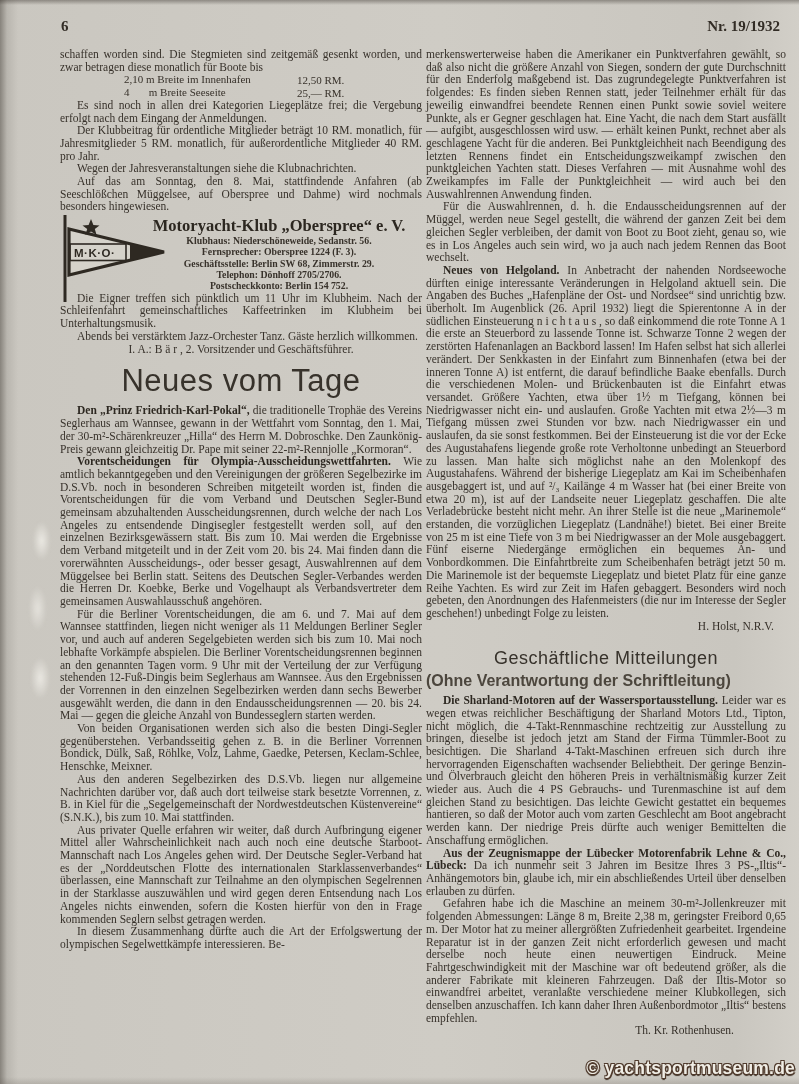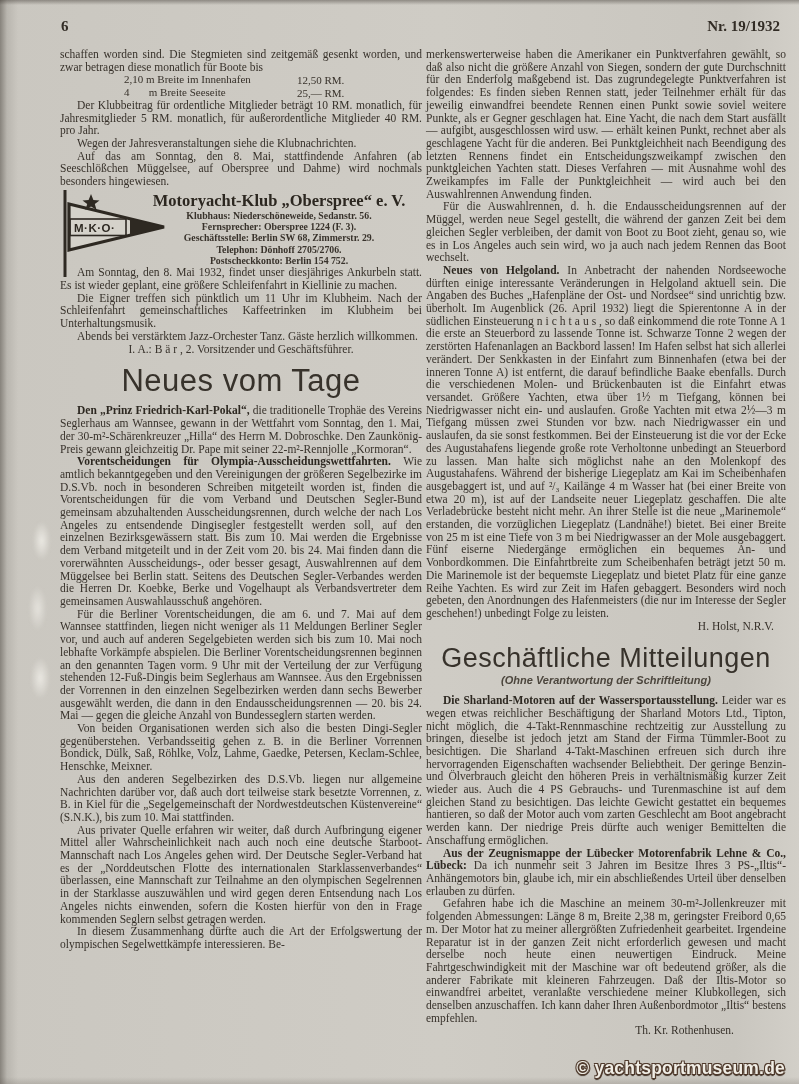--- a/index.html
+++ b/index.html
@@ -29,26 +29,26 @@
   .pprice{position:absolute;left:237px;top:1px;}
   .club{margin-top:3px;}
   .clubwrap{position:relative;min-height:68px;}
   .flag{position:absolute;left:-6px;top:-3px;}
   .clubhead{margin-left:76px;text-align:center;}
   .clubtitle{font-weight:bold;font-size:16.5px;line-height:19px;color:#2c2720;}
   .clubinfo{font-weight:bold;font-size:9.8px;line-height:11.3px;color:#38322b;}
   .csig{text-align:center;font-size:11.5px;line-height:13px;margin:1px 0 2px;}
   .bigO{font-family:"Liberation Sans","DejaVu Sans",sans-serif;font-weight:normal;text-align:center;
     font-size:31px;line-height:34px;letter-spacing:.5px;margin:8px 0 6px;color:#37322b;}
-  .bigO.g{font-size:27px;line-height:30px;margin:10px 0 1px;}
-  .subhead{font-family:"Liberation Sans","DejaVu Sans",sans-serif;font-weight:bold;font-size:11px;
-    line-height:13px;text-align:center;margin:0 0 7px;color:#4c463d;font-style:italic;}
+  .bigO.g{font-size:18px;line-height:30px;margin:10px 0 1px;}
+  .subhead{font-family:"Liberation Sans","DejaVu Sans",sans-serif;font-weight:bold;font-size:16px;
+    line-height:13px;text-align:left;margin:0 0 7px;color:#4c463d;}
   .sigR{text-align:right;padding-right:12px;font-size:11.5px;line-height:13.5px;}
   .sig2{padding-right:52px;}
-  .watermark{position:absolute;right:14px;bottom:5px;
+  .watermark{position:absolute;right:4px;bottom:5px;
     font-family:"Liberation Sans","DejaVu Sans",sans-serif;font-weight:bold;font-size:17.5px;
     letter-spacing:.2px;color:#f0ede5;
     text-shadow:1.4px 1.4px 0 #4f3a2c,-1px -1px 0 #4f3a2c,1px -1px 0 #4f3a2c,-1px 1px 0 #4f3a2c,0 1.6px 1px #3c2d22;}
   .smudge{position:absolute;left:26px;top:510px;width:26px;height:205px;pointer-events:none;
     background:
       radial-gradient(ellipse 12px 26px at 60% 15%, rgba(241,239,233,.85), rgba(241,239,233,0) 75%),
       radial-gradient(ellipse 12px 30px at 45% 48%, rgba(240,238,232,.7), rgba(240,238,232,0) 75%),
       radial-gradient(ellipse 13px 28px at 55% 82%, rgba(242,240,234,.8), rgba(242,240,234,0) 75%);
     filter:blur(1.5px);}
 </style>
@@ -69,20 +69,21 @@
     <div class="prow">
       <span class="pitem">2,10 m Breite im Innenhafen</span>
       <span class="pprice">12,50 RM.</span>
     </div>
     <div class="prow">
       <span class="pitem">4       m Breite Seeseite</span>
       <span class="pprice">25,— RM.</span>
     </div>
   </div>
 
+  <p>Es sind noch in allen drei Kategorien Liegeplätze frei; die Vergebung erfolgt nach dem Eingang der Anmeldungen.</p>
   <p>Der Klubbeitrag für ordentliche Mitglieder beträgt 10 RM. monatlich, für Jahresmitglieder 5 RM. monatlich, für außerordentliche Mitglieder 40 RM. pro Jahr.</p>
   <p>Wegen der Jahresveranstaltungen siehe die Klubnachrichten.</p>
   <p>Auf das am Sonntag, den 8. Mai, stattfindende Anfahren (ab Seeschlößchen Müggelsee, auf Oberspree und Dahme) wird nochmals besonders hingewiesen.</p>
 
   <div class="club">
     <div class="clubwrap">
       <svg class="flag" width="122" height="92" viewBox="0 0 122 92">
         <line x1="11" y1="2" x2="11" y2="89" stroke="#2e2922" stroke-width="3"></line>
         <polygon points="15,16 110,39 15,62" fill="#d5d2ca" stroke="#2e2922" stroke-width="3.2"></polygon>
         <polygon points="76,30.5 110,39 76,47.5" fill="#2e2922"></polygon>
@@ -92,21 +93,20 @@
       </svg>
       <div class="clubhead">
         <div class="clubtitle">Motoryacht-Klub „Oberspree“ e. V.</div>
         <div class="clubinfo">Klubhaus: Niederschöneweide, Sedanstr. 56.</div>
         <div class="clubinfo">Fernsprecher: Oberspree 1224 (F. 3).</div>
         <div class="clubinfo">Geschäftsstelle: Berlin SW 68, Zimmerstr. 29.</div>
         <div class="clubinfo">Telephon: Dönhoff 2705/2706.</div>
         <div class="clubinfo">Postscheckkonto: Berlin 154 752.</div>
       </div>
     </div>
-    <p>Am Sonntag, den 8. Mai 1932, findet unser diesjähriges Ankurbeln statt.  Es ist wieder geplant, eine größere Schleifenfahrt in Kiellinie zu machen.</p>
     <p>Die Eigner treffen sich pünktlich um 11 Uhr im Klubheim. Nach der Schleifenfahrt gemeinschaftliches Kaffeetrinken im Klubheim bei Unterhaltungsmusik.</p>
     <p>Abends bei verstärktem Jazz-Orchester Tanz.  Gäste herzlich willkommen.</p>
     <div class="csig">I. A.: B ä r ,  2. Vorsitzender und Geschäftsführer.</div>
   </div>
 
   <h2 class="bigO">Neues vom Tage</h2>
 
   <p><b class="lead">Den „Prinz Friedrich-Karl-Pokal“,</b><span>die traditionelle Trophäe des Vereins Seglerhaus am Wannsee, gewann in der Wettfahrt vom Sonntag, den 1. Mai, der 30-m²-Schärenkreuzer „Hilla“ des Herrn M. Dobroschke. Den Zaunkönig-Preis gewann gleichzeitig Dr. Pape mit seiner 22-m²-Rennjolle „Kormoran“.</span></p>
   <p><b class="lead">Vorentscheidungen für Olympia-Ausscheidungswettfahrten.</b><span>Wie amtlich bekanntgegeben und den Vereinigungen der größeren Segelbezirke im D.S.Vb. noch in besonderen Schreiben mitgeteilt worden ist, finden die Vorentscheidungen für die vom Verband und Deutschen Segler-Bund gemeinsam abzuhaltenden Ausscheidungsrennen, durch welche der nach Los Angeles zu entsendende Dingisegler festgestellt werden soll, auf den einzelnen Bezirksgewässern statt.  Bis zum 10. Mai werden die Ergebnisse dem Verband mitgeteilt und in der Zeit vom 20. bis 24. Mai finden dann die vorerwähnten Ausscheidungs-, oder besser gesagt, Auswahlrennen auf dem Müggelsee bei Berlin statt. Seitens des Deutschen Segler-Verbandes werden die Herren Dr. Koebke, Berke und Vogelhaupt als Verbandsvertreter dem gemeinsamen Auswahlausschuß angehören.</span></p>
   <p><span>Für die Berliner Vorentscheidungen, die am 6. und 7. Mai auf dem Wannsee stattfinden, liegen nicht weniger als 11 Meldungen Berliner Segler vor, und auch auf anderen Segelgebieten werden sich bis zum 10. Mai noch lebhafte Vorkämpfe abspielen. Die Berliner Vorentscheidungsrennen beginnen an den genannten Tagen vorm. 9 Uhr mit der Verteilung der zur Verfügung stehenden 12-Fuß-Dingis beim Seglerhaus am Wannsee. Aus den Ergebnissen der Vorrennen in den einzelnen Segelbezirken werden dann sechs Bewerber ausgewählt werden, die dann in den Endausscheidungsrennen — 20. bis 24. Mai — gegen die gleiche Anzahl von Bundesseglern starten werden.</span></p>

